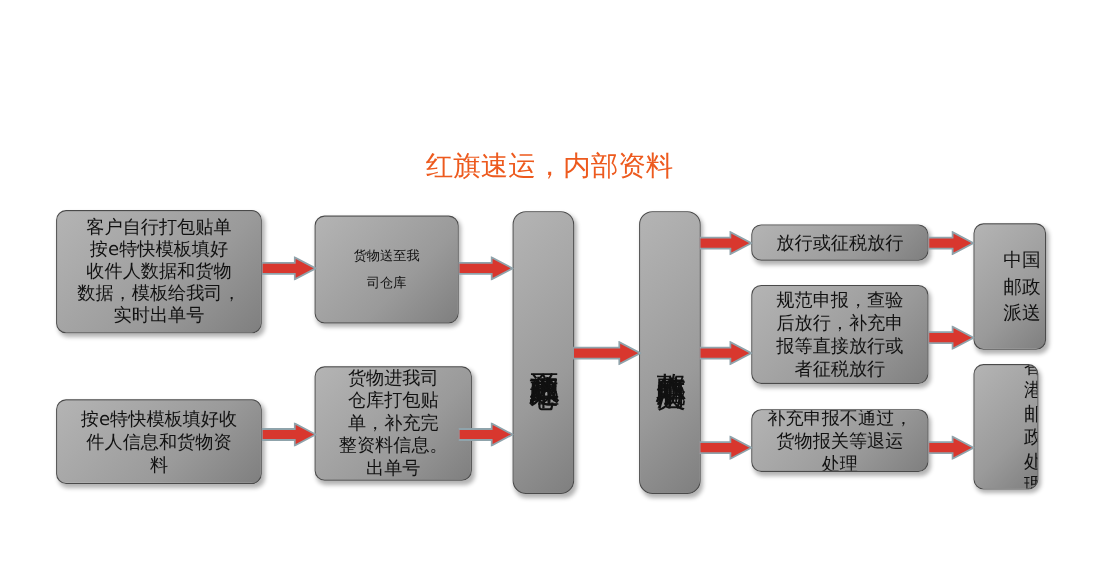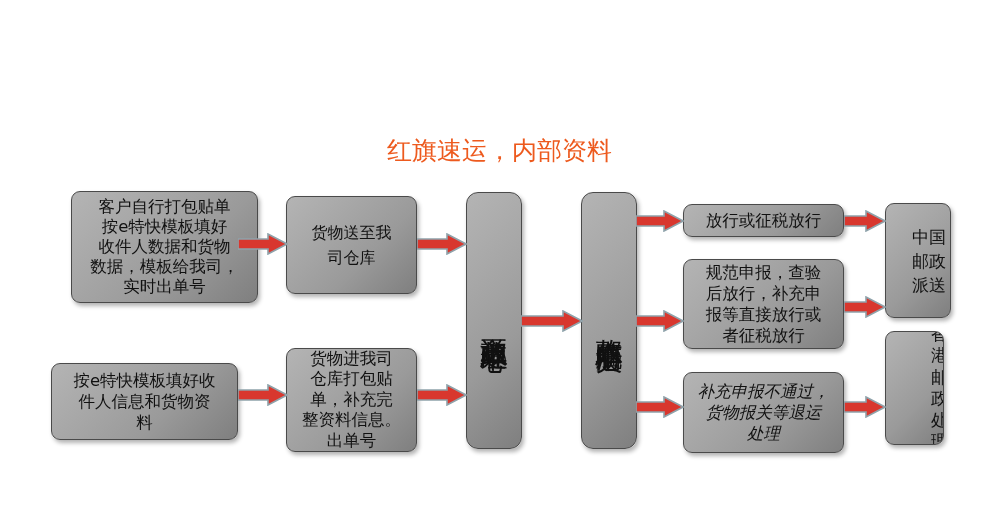--- a/index.html
+++ b/index.html
@@ -85,40 +85,40 @@
   }
   .arrow svg { display: block; }
 </style>
 </head>
 <body>
 
 <div id="canvas">
 
   <div id="subtitle">红旗速运，内部资料</div>
 
-  <div class="node" style="left:51px; top:191px; width:187px; height:112px; font-size:16.5px; line-height:20px;margin-left:20px;">
+  <div class="node" style="left:51px; top:191px; width:187px; height:112px; font-size:16.5px; line-height:20px;">
     <span class="txt">客户自行打包贴单
 按e特快模板填好
 收件人数据和货物
 数据，模板给我司，
 实时出单号</span>
   </div>
 
   <div class="node" style="left:51px; top:363px; width:187px; height:77px; font-size:16.5px; line-height:21px;">
     <span class="txt">按e特快模板填好收
 件人信息和货物资
 料</span>
   </div>
 
-  <div class="node" style="left:286px; top:196px; width:131px; height:98px; font-size:16px; line-height:25px;">
+  <div class="node" style="left:286px; top:196px; width:131px; height:98px; font-size:12px; line-height:25px;">
     <span class="txt">货物送至我
 司仓库</span>
   </div>
 
-  <div class="node" style="left:286px; top:348px; width:131px; height:104px; font-size:16.5px; line-height:20.5px;">
+  <div class="node" style="left:286px; top:333px; width:143px; height:104px; font-size:16.5px; line-height:20.5px;">
     <span class="txt">货物进我司
 仓库打包贴
 单，补充完
 整资料信息。
 出单号</span>
   </div>
 
   <div class="node vertical" style="left:466px; top:192px; width:56px; height:257px; font-size:27px;">
     <span class="txt">送至邮政处理中心</span>
   </div>
@@ -131,21 +131,21 @@
     <span class="txt">放行或征税放行</span>
   </div>
 
   <div class="node" style="left:683px; top:259px; width:161px; height:90px; font-size:16.5px; line-height:21px;">
     <span class="txt">规范申报，查验
 后放行，补充申
 报等直接放行或
 者征税放行</span>
   </div>
 
-  <div class="node" style="left:683px; top:372px; width:161px; height:81px; font-size:16.5px; line-height:21px;font-style:italic;">
+  <div class="node" style="left:683px; top:372px; width:161px; height:57px; font-size:16.5px; line-height:21px;">
     <span class="txt">补充申报不通过，
 货物报关等退运
 处理</span>
   </div>
 
   <div class="node" style="left:885px; top:203px; width:66px; height:115px; font-size:17px; line-height:24px;text-align:right;">
     <span class="txt">中国
 邮政
 派送</span>
   </div>

